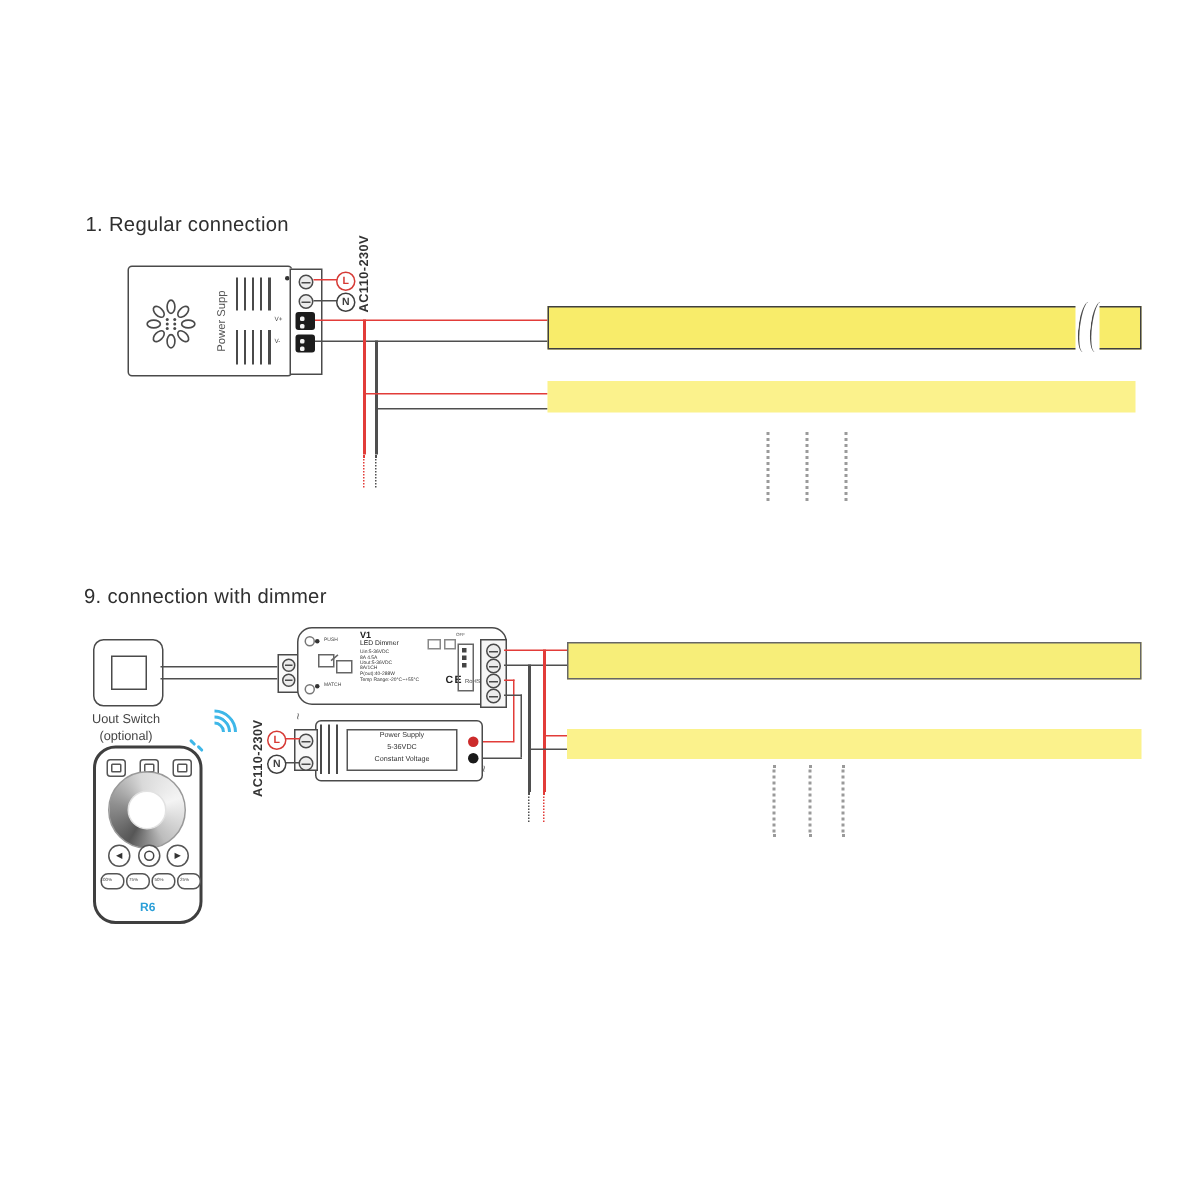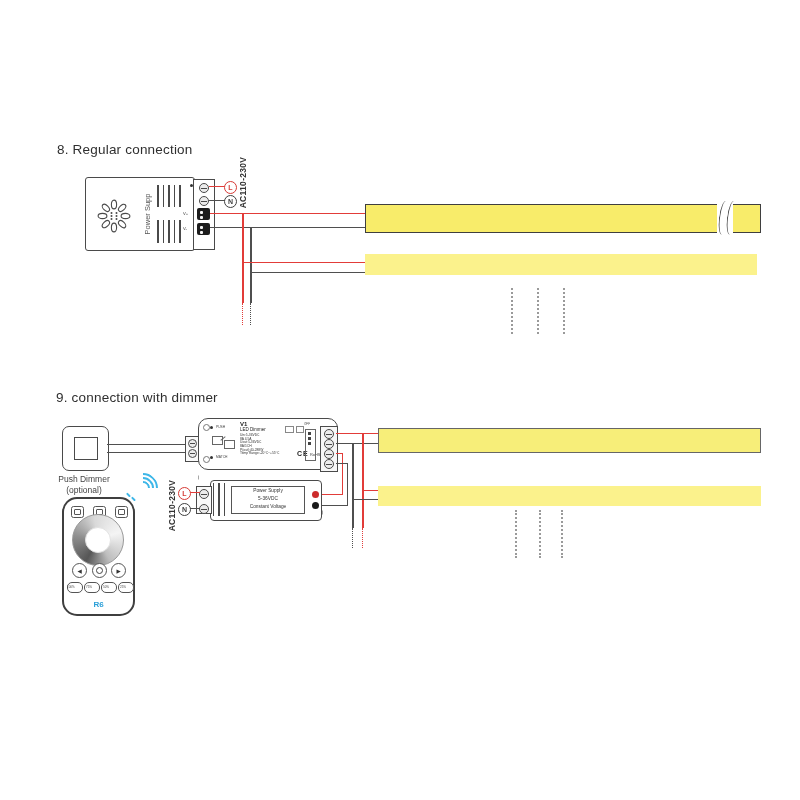--- a/index.html
+++ b/index.html
@@ -29,21 +29,21 @@
   .obtn{position:absolute;border:1.3px solid #555;border-radius:5px;background:#fff;display:flex;align-items:center;justify-content:center;}
   .cbtn{position:absolute;border:1.4px solid #555;border-radius:50%;background:#fff;display:flex;align-items:center;justify-content:center;color:#333;}
   .sqbtn{position:absolute;width:11px;height:10px;border:1.4px solid #555;border-radius:2.5px;background:#fff;display:flex;align-items:center;justify-content:center;}
   .sqbtn span{display:block;width:5px;height:4px;border:1px solid #555;border-radius:1px;}
 </style>
 </head>
 <body>
 
 <div id="canvas">
 
-  <div class="title" style="left:57px;top:142px;">8. Regular connection</div>
+  <div class="title" style="left:57px;top:142px;">1. Regular connection</div>
 
   <div class="box" style="left:85px;top:177px;width:108px;height:72px;border-radius:3px;"></div>
   <svg class="abs" style="left:94px;top:196px;" width="40" height="40" viewBox="0 0 40 40">
     <g stroke="#4a4a4a" stroke-width="1.1" fill="#fff">
       <ellipse cx="20" cy="8.5" rx="2.6" ry="4.4"></ellipse>
       <ellipse cx="20" cy="8.5" rx="2.6" ry="4.4" transform="rotate(45 20 20)"></ellipse>
       <ellipse cx="20" cy="8.5" rx="2.6" ry="4.4" transform="rotate(90 20 20)"></ellipse>
       <ellipse cx="20" cy="8.5" rx="2.6" ry="4.4" transform="rotate(135 20 20)"></ellipse>
       <ellipse cx="20" cy="8.5" rx="2.6" ry="4.4" transform="rotate(180 20 20)"></ellipse>
       <ellipse cx="20" cy="8.5" rx="2.6" ry="4.4" transform="rotate(225 20 20)"></ellipse>
@@ -94,21 +94,21 @@
   <div class="abs" style="left:365px;top:254px;width:392px;height:21px;background:#fbf28c;"></div>
 
   <div class="dotg" style="left:511px;top:288px;height:46px;"></div>
   <div class="dotg" style="left:537px;top:288px;height:46px;"></div>
   <div class="dotg" style="left:563px;top:288px;height:46px;"></div>
 
   <div class="title" style="left:56px;top:390px;">9. connection with dimmer</div>
 
   <div class="box" style="left:62px;top:426px;width:45px;height:43px;border-radius:7px;"></div>
   <div class="box" style="left:74px;top:437px;width:22px;height:21px;border-width:1.4px;"></div>
-  <div class="abs" style="left:44px;top:474px;width:80px;text-align:center;font-size:8.5px;color:#444;">Push Dimmer</div>
+  <div class="abs" style="left:44px;top:474px;width:80px;text-align:center;font-size:8.5px;color:#444;">Uout Switch</div>
   <div class="abs" style="left:44px;top:485px;width:80px;text-align:center;font-size:8.5px;color:#444;">(optional)</div>
   <div class="wk" style="left:107px;top:443.5px;width:78px;height:1.3px;"></div>
   <div class="wk" style="left:107px;top:451.5px;width:78px;height:1.3px;"></div>
 
   <div class="box" style="left:185px;top:436px;width:13px;height:24px;border-width:1.4px;background:#fafafa;"></div>
   <div class="screw" style="left:188px;top:439px;width:7px;height:7px;"></div>
   <div class="screw" style="left:188px;top:449px;width:7px;height:7px;"></div>
   <div class="box" style="left:198px;top:418px;width:138px;height:50px;border-radius:10px;"></div>
   <div class="abs" style="left:203px;top:424px;width:5px;height:5px;border:1px solid #777;border-radius:50%;"></div>
   <div class="abs" style="left:203px;top:456px;width:5px;height:5px;border:1px solid #777;border-radius:50%;"></div>

